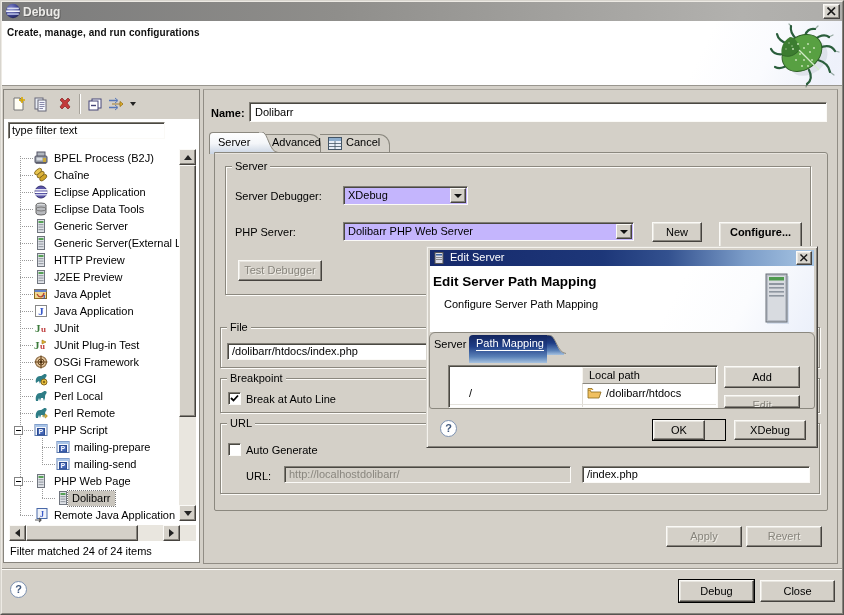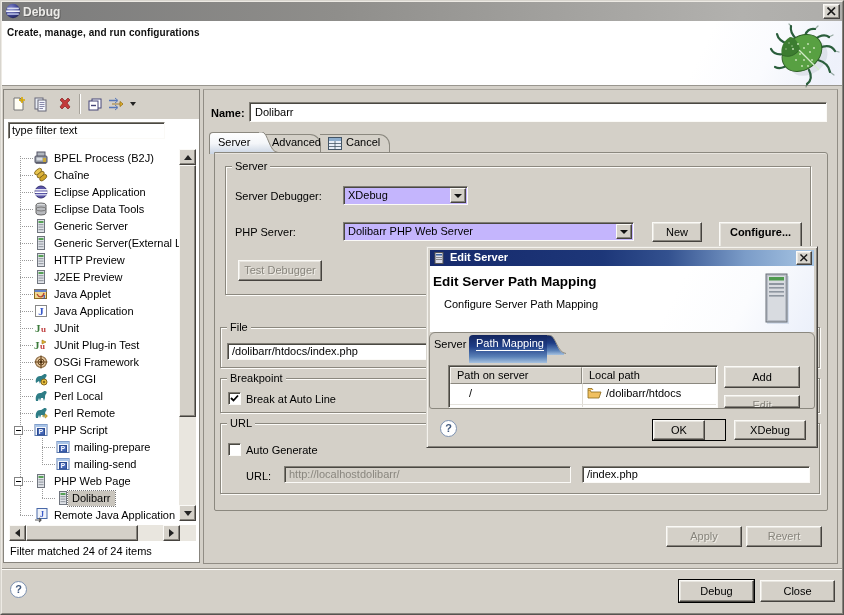--- a/index.html
+++ b/index.html
@@ -532,21 +532,21 @@
   box-shadow:inset 1px 1px 0 #f4f2ed,inset -1px -1px 0 #87847d;box-sizing:border-box;">
 
   <div class="abs" style="left:3px;top:3px;width:384px;height:16px;
     background:linear-gradient(90deg,#16296b 0%,#1d3779 45%,#33518f 62%,#7b9cc8 82%,#a8c6e4 100%);">
     <svg class="abs" style="left:3px;top:2px" width="12" height="12" viewBox="0 0 12 12">
       <rect x="2" y="0.5" width="8" height="11" fill="#dcdce8" stroke="#555"></rect>
       <rect x="3" y="2" width="6" height="1.5" fill="#3a62a0"></rect>
       <rect x="3" y="5" width="6" height="1" fill="#888"></rect>
       <rect x="3" y="7" width="6" height="1" fill="#888"></rect>
     </svg>
-    <span class="abs" style="left:20px;top:1px;color:#fff;font-weight:bold;">Edit Server</span>
+    <span class="abs" style="left:20px;top:1px;color:#fff;font-weight:normal;">Edit Server</span>
     <div class="winbtn" style="right:2px;top:1px;width:16px;height:14px;">
       <svg width="8" height="8" viewBox="0 0 9 9">
           <path d="M0.5 0.5 L8 8 M8 0.5 L0.5 8" stroke="#1a1a1a" stroke-width="1.6"></path>
         </svg>
     </div>
   </div>
 
   <div class="abs" style="left:3px;top:19px;width:384px;height:66px;
     background:linear-gradient(118deg,#ffffff 62%,#fbfcfe 80%,#eef2fb 96%,#ebf0fa 100%);">
     <span class="abs" style="left:3px;top:8px;font-weight:bold;font-size:13.5px;">Edit Server Path Mapping</span>
@@ -578,24 +578,20 @@
           <stop offset="0" stop-color="#14265e"></stop>
           <stop offset="0.4" stop-color="#1e3c85"></stop>
           <stop offset="0.78" stop-color="#5b82b8"></stop>
           <stop offset="1" stop-color="#a6c2e0"></stop>
         </linearGradient>
       </defs>
   </svg>
 
   <div class="abs" style="left:21px;top:118px;width:270px;height:43px;background:#fff;
      border:1px solid;border-color:#807d75 #fbfaf7 #fbfaf7 #807d75;box-shadow:inset 1px 1px 0 #4a4842;box-sizing:border-box;">
-    <div class="abs" style="left:1px;top:1px;width:132px;height:17px;background:#d7d3cb;
-       border:1px solid;border-color:#f6f4ef #8b887f #8b887f #f6f4ef;box-sizing:border-box;">
-       <span style="position:absolute;left:6px;top:1px;">Path on server</span>
-      </div>
     <div class="abs" style="left:133px;top:1px;width:134px;height:17px;background:#d7d3cb;
        border:1px solid;border-color:#f6f4ef #8b887f #8b887f #f6f4ef;box-sizing:border-box;">
        <span style="position:absolute;left:6px;top:1px;">Local path</span>
       </div>
     <div class="abs" style="left:133px;top:18px;width:1px;height:23px;background:#dedbd4;"></div>
     <span class="abs" style="left:20px;top:21px;">/</span>
     <svg class="abs" style="left:138px;top:21px" width="15" height="12" viewBox="0 0 15 12">
       <path d="M1 3 L1 11 L12 11 L14 5 L4 5 L3 3 Z" fill="#f0c060" stroke="#8a6a1a" stroke-width="0.8"></path>
       <path d="M1 3 L1 1.5 L5 1.5 L6 3" fill="#f0c060" stroke="#8a6a1a" stroke-width="0.8"></path>
     </svg>

